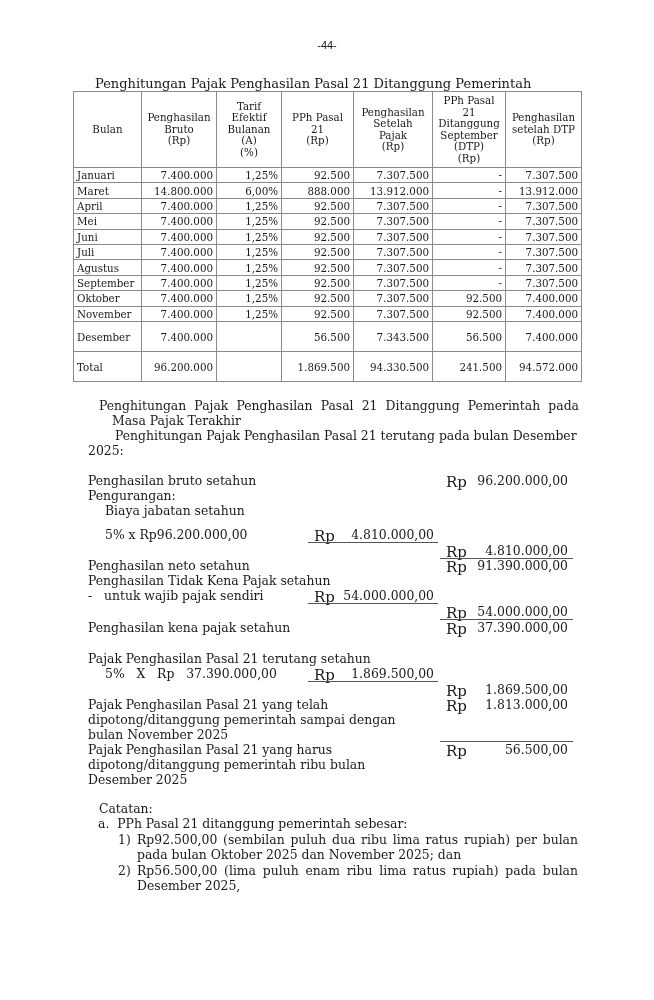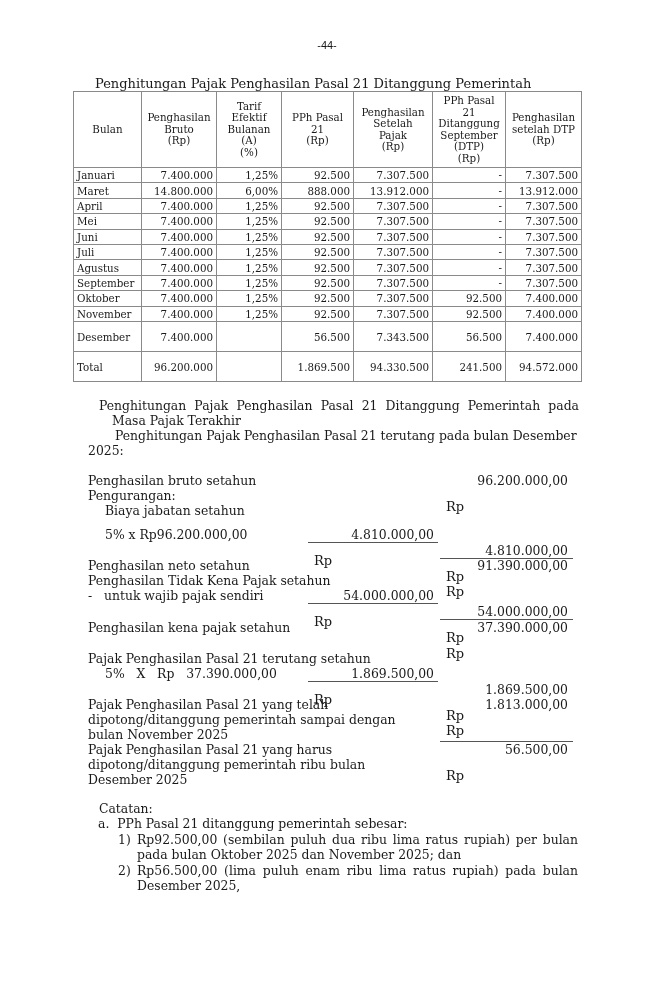--- a/index.html
+++ b/index.html
@@ -10,21 +10,21 @@
   .tbl-title { left:95px; top:76px; font-size:13px; }
   table.main { position:absolute; left:73px; top:91px; width:508px; border-collapse:collapse;
                font-size:10.3px; table-layout:fixed; }
   table.main th, table.main td { border:1px solid #8a8a8a; padding:0 3px; }
   table.main th { font-weight:normal; text-align:center; line-height:11.5px; height:75px; vertical-align:middle; }
   table.main td { height:14.4px; line-height:14px; text-align:right; }
   table.main td.l { text-align:left; }
   table.main tr.tall td { height:22px; vertical-align:bottom; padding-bottom:7px; }
   .txt { font-size:12.4px; line-height:15px; }
   .rule { position:absolute; height:1px; background:#555; }
-  .rp { position:absolute; font-size:13px;margin-top:26px; }
+  .rp { position:absolute; font-size:15px; }
   .amt { position:absolute; font-size:12.4px; text-align:right; }
 </style>
 </head>
 <body>
 
 <div class="abs page-num">-44-</div>
 <div class="abs tbl-title">Penghitungan Pajak Penghasilan Pasal 21 Ditanggung Pemerintah</div>
 
 <table class="main">
   <colgroup>

